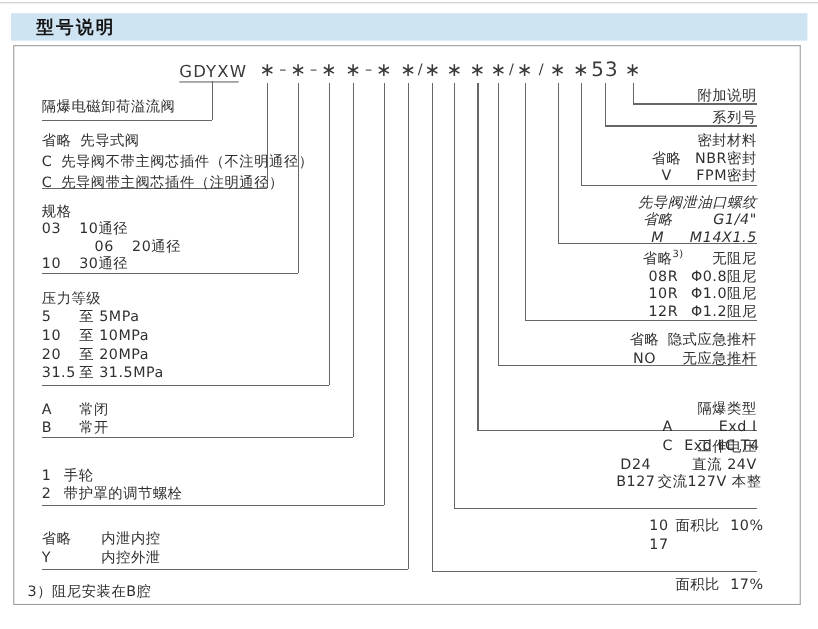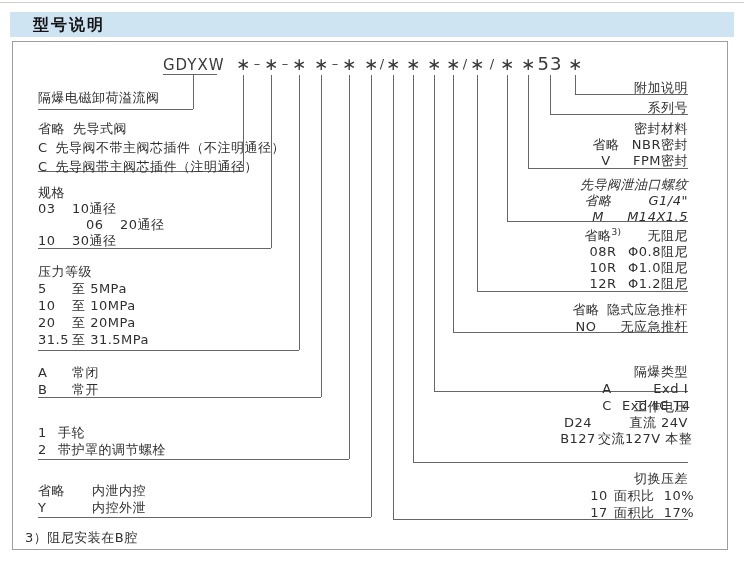--- a/index.html
+++ b/index.html
@@ -269,26 +269,23 @@
           <span class="code" style="width: 40px;">D24</span>
           <span class="desc" style="width: 90px;">直流 24V</span>
         </div>
         <div class="row" style="height: 16px; line-height: 16px;">
           <span class="code" style="width: 40px;">B127</span>
           <span class="desc" style="width: 90px;">交流127V 本整</span>
         </div>
       </div>
       <div class="rgroup" style="top: 470px;">
         <div class="row" style="height: 17px; line-height: 17px;">
-          <span class="hdr">切换压差</span>
-        </div>
-        <div class="row" style="height: 17px; line-height: 17px;">
           <span class="code" style="width: 30px;">10</span>
           <span class="desc" style="width: 74px;">面积比  10%</span>
         </div>
         <div class="row" style="height: 17px; line-height: 17px;">
           <span class="code" style="width: 30px;">17</span>
-          <span class="desc" style="width: 74px;">面积比  17%</span>
+          <span class="desc" style="width: 74px; margin-top: 36px;">面积比  17%</span>
         </div>
       </div>
     </div>
   <div class="footnote">3）阻尼安装在B腔</div>
 </div>
 
 </body></html>

